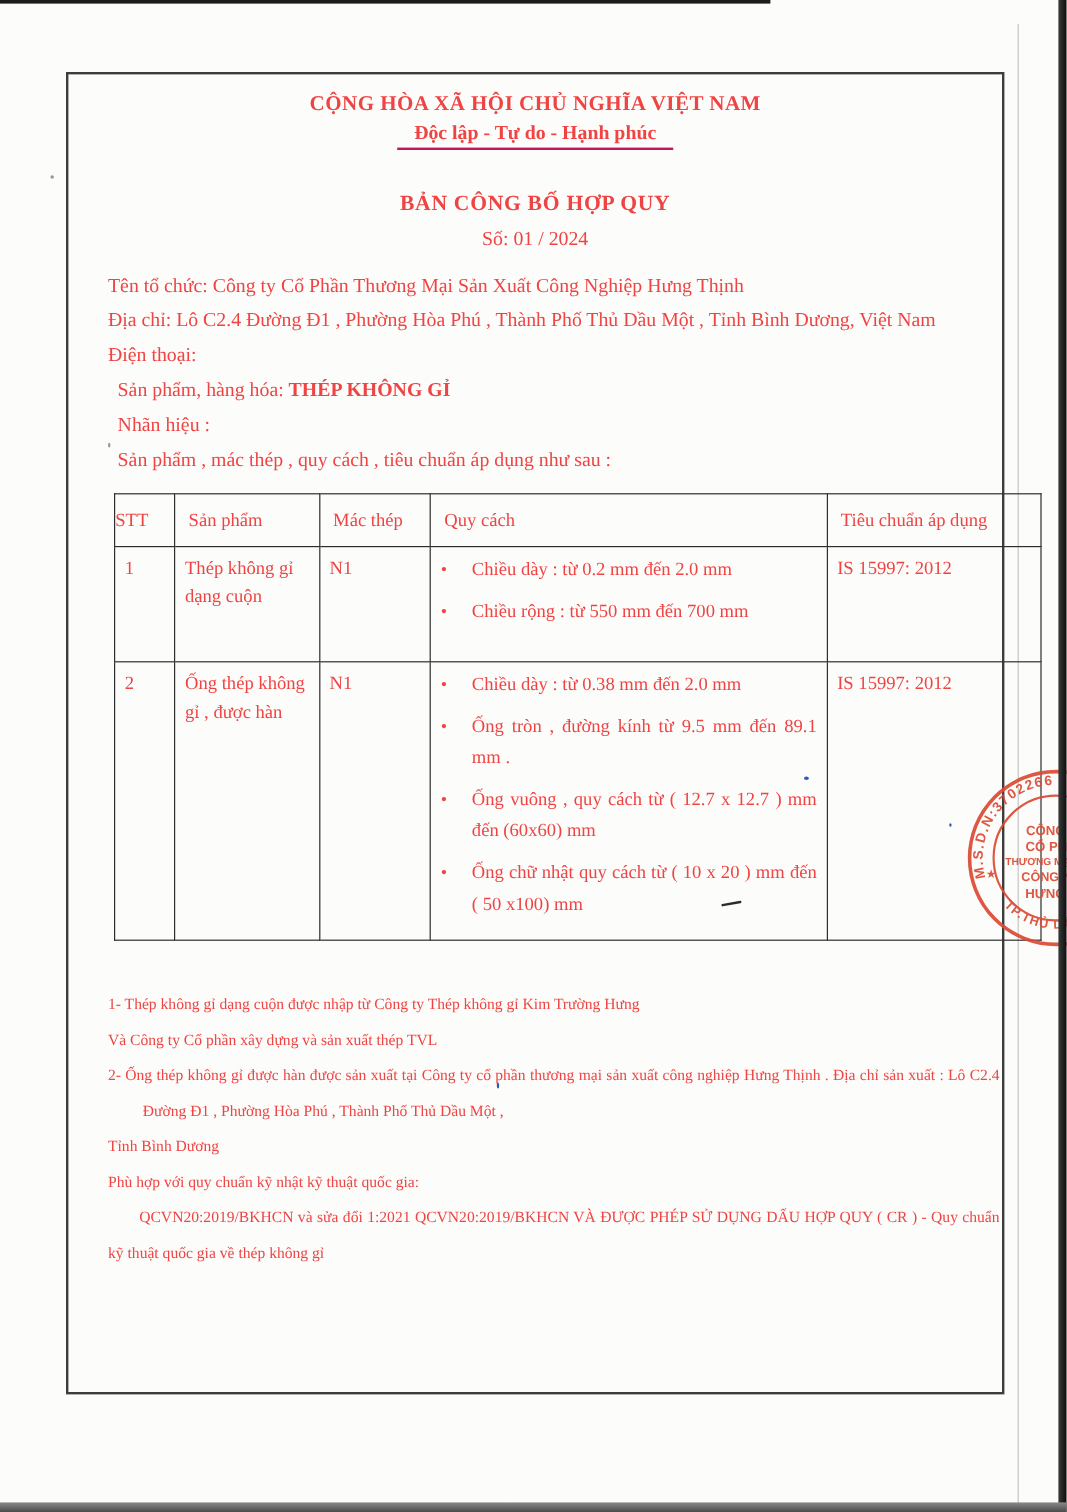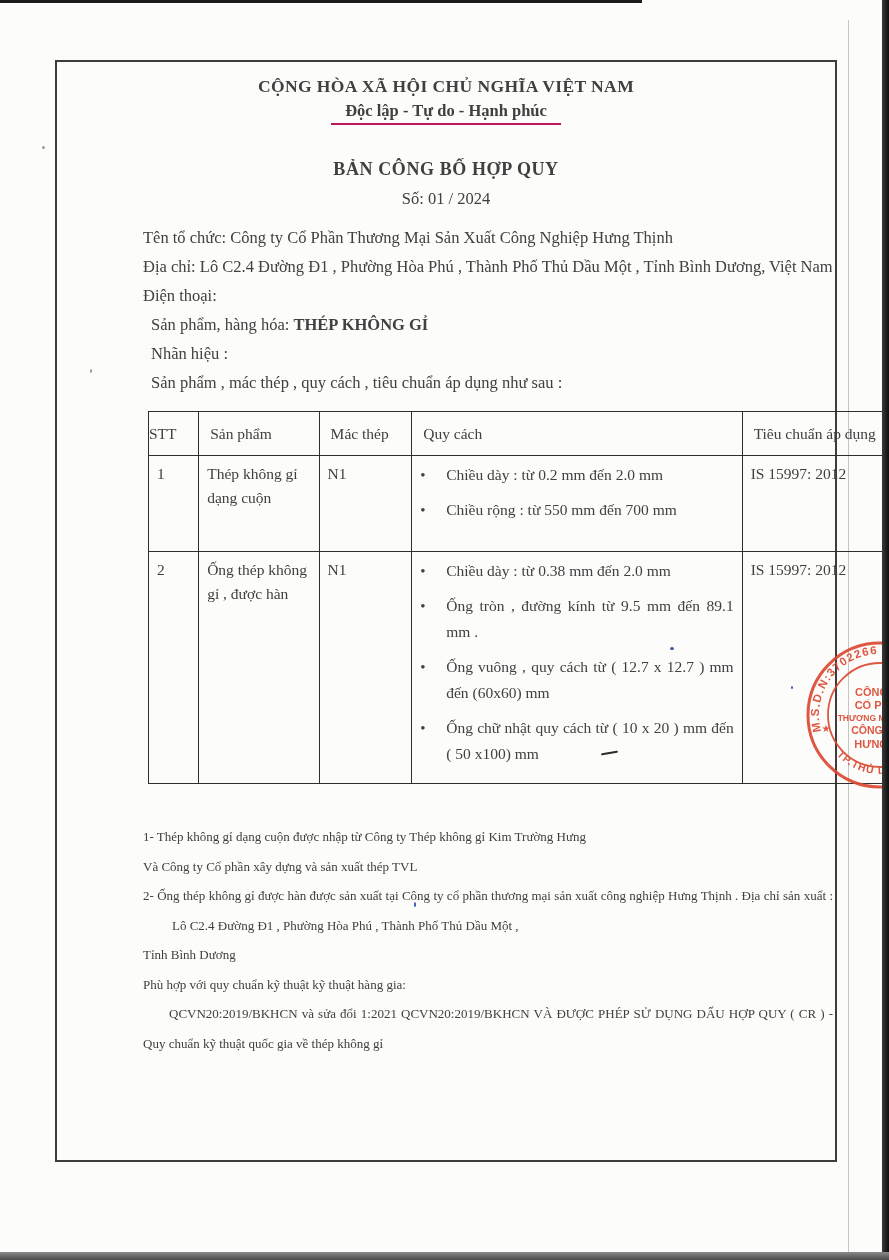--- a/index.html
+++ b/index.html
@@ -1,20 +1,20 @@
 <!DOCTYPE html>
 <html><head>
 <meta charset="utf-8">
 <style>
   html,body{margin:0;padding:0;background:#e9e9e7;}
   .page{
     position:relative;width:889px;height:1260px;margin:0 auto;
     background:#fcfcfa;overflow:hidden;
     font-family:"Liberation Serif","DejaVu Serif",serif;
-    color:#404040;
+    color:#ef4444;
   }
   
   .edge-top{position:absolute;left:0;top:0;width:642px;height:3px;background:#1c1c1c;z-index:60;}
   .edge-right{position:absolute;right:0;top:0;width:7px;height:1260px;background:linear-gradient(90deg,#3a3a3a,#0d0d0d);z-index:60;}
   .edge-bottom{position:absolute;left:0;bottom:0;width:889px;height:8px;background:linear-gradient(180deg,#8a8a8a,#4a4a4a);z-index:60;}
   .scanline{position:absolute;left:848px;top:20px;width:1px;height:1233px;background:#a7a7a7;opacity:.65;z-index:5;}
   .speck{position:absolute;border-radius:50%;z-index:55;}
   .speck.blue{background:#3b55b5;}
   .speck.gray{background:#9a9a9a;}
   .penmark{position:absolute;width:17px;height:2px;background:#2c2c2c;transform:rotate(-10deg);border-radius:1px;z-index:55;}
@@ -24,21 +24,21 @@
     position:absolute;left:55px;top:60px;width:782px;height:1102px;
     border:2px solid #3d3d3d;box-sizing:border-box;background:transparent;z-index:10;
   }
   .hdr{text-align:center;}
   .nat-title{margin-top:14px;font-size:17.5px;font-weight:bold;letter-spacing:.4px;}
   .motto{margin-top:4px;font-size:16.5px;font-weight:bold;}
   .motto span{display:inline-block;border-bottom:2px solid #be185d;padding:0 14px 2px 14px;}
   .doc-title{margin-top:34px;font-size:18px;font-weight:bold;letter-spacing:.6px;}
   .doc-number{margin-top:9px;font-size:16.5px;}
 
-  .content{padding:14px 2px 0 51px;font-size:16.5px;line-height:29px;margin-left:35px;}
+  .content{padding:14px 2px 0 33px;font-size:16.5px;line-height:29px;}
   .content p{margin:0;}
   .p-address{text-align:justify;}
   .indent2{padding-left:8px;}
   .bold{font-weight:bold;}
 
   
   table.spec{
     border-collapse:collapse;table-layout:fixed;
     margin:14px 0 0 5px;width:773px;font-size:15.5px;
   }
@@ -156,21 +156,21 @@
           <td class="c-tc">IS 15997: 2012</td>
         </tr>
       </tbody>
         </table>
 
       <div class="notes">
         <p class="note-item">1-  Thép không gỉ dạng cuộn được nhập từ Công ty Thép không gỉ Kim Trường Hưng</p>
         <p class="note-item">Và Công ty Cổ phần xây dựng và sản xuất thép TVL</p>
         <p class="note-item note-hang">2-  Ống thép không gỉ được hàn được sản xuất tại Công ty cổ phần thương mại sản xuất công nghiệp Hưng Thịnh . Địa chỉ sản xuất : Lô C2.4 Đường Đ1 , Phường Hòa Phú , Thành Phố Thủ Dầu Một ,</p>
         <p class="note-item">Tỉnh Bình Dương</p>
-        <p class="note-item">Phù hợp với quy chuẩn kỹ thuật kỹ thuật hàng gia:</p>
+        <p class="note-item">Phù hợp với quy chuẩn kỹ nhật kỹ thuật quốc gia:</p>
         <p class="note-item regulation">QCVN20:2019/BKHCN và sửa đổi 1:2021 QCVN20:2019/BKHCN VÀ ĐƯỢC PHÉP SỬ DỤNG DẤU HỢP QUY ( CR ) -  Quy chuẩn kỹ thuật quốc gia về thép không gỉ</p>
       </div>
     </div>
   </div>
 
   <svg class="stamp" viewBox="0 0 170 170">
     <g stroke="#dc4a33" fill="none">
       <circle cx="80" cy="80" r="72" stroke-width="3"></circle>
       <circle cx="80" cy="80" r="52" stroke-width="1.8"></circle>
     </g>

